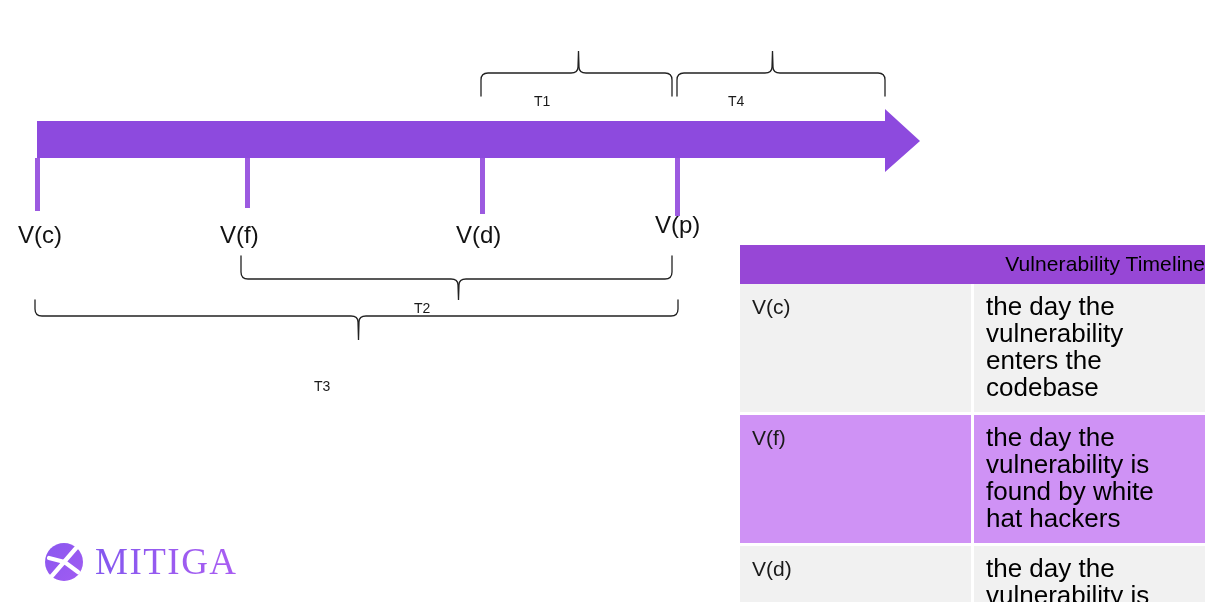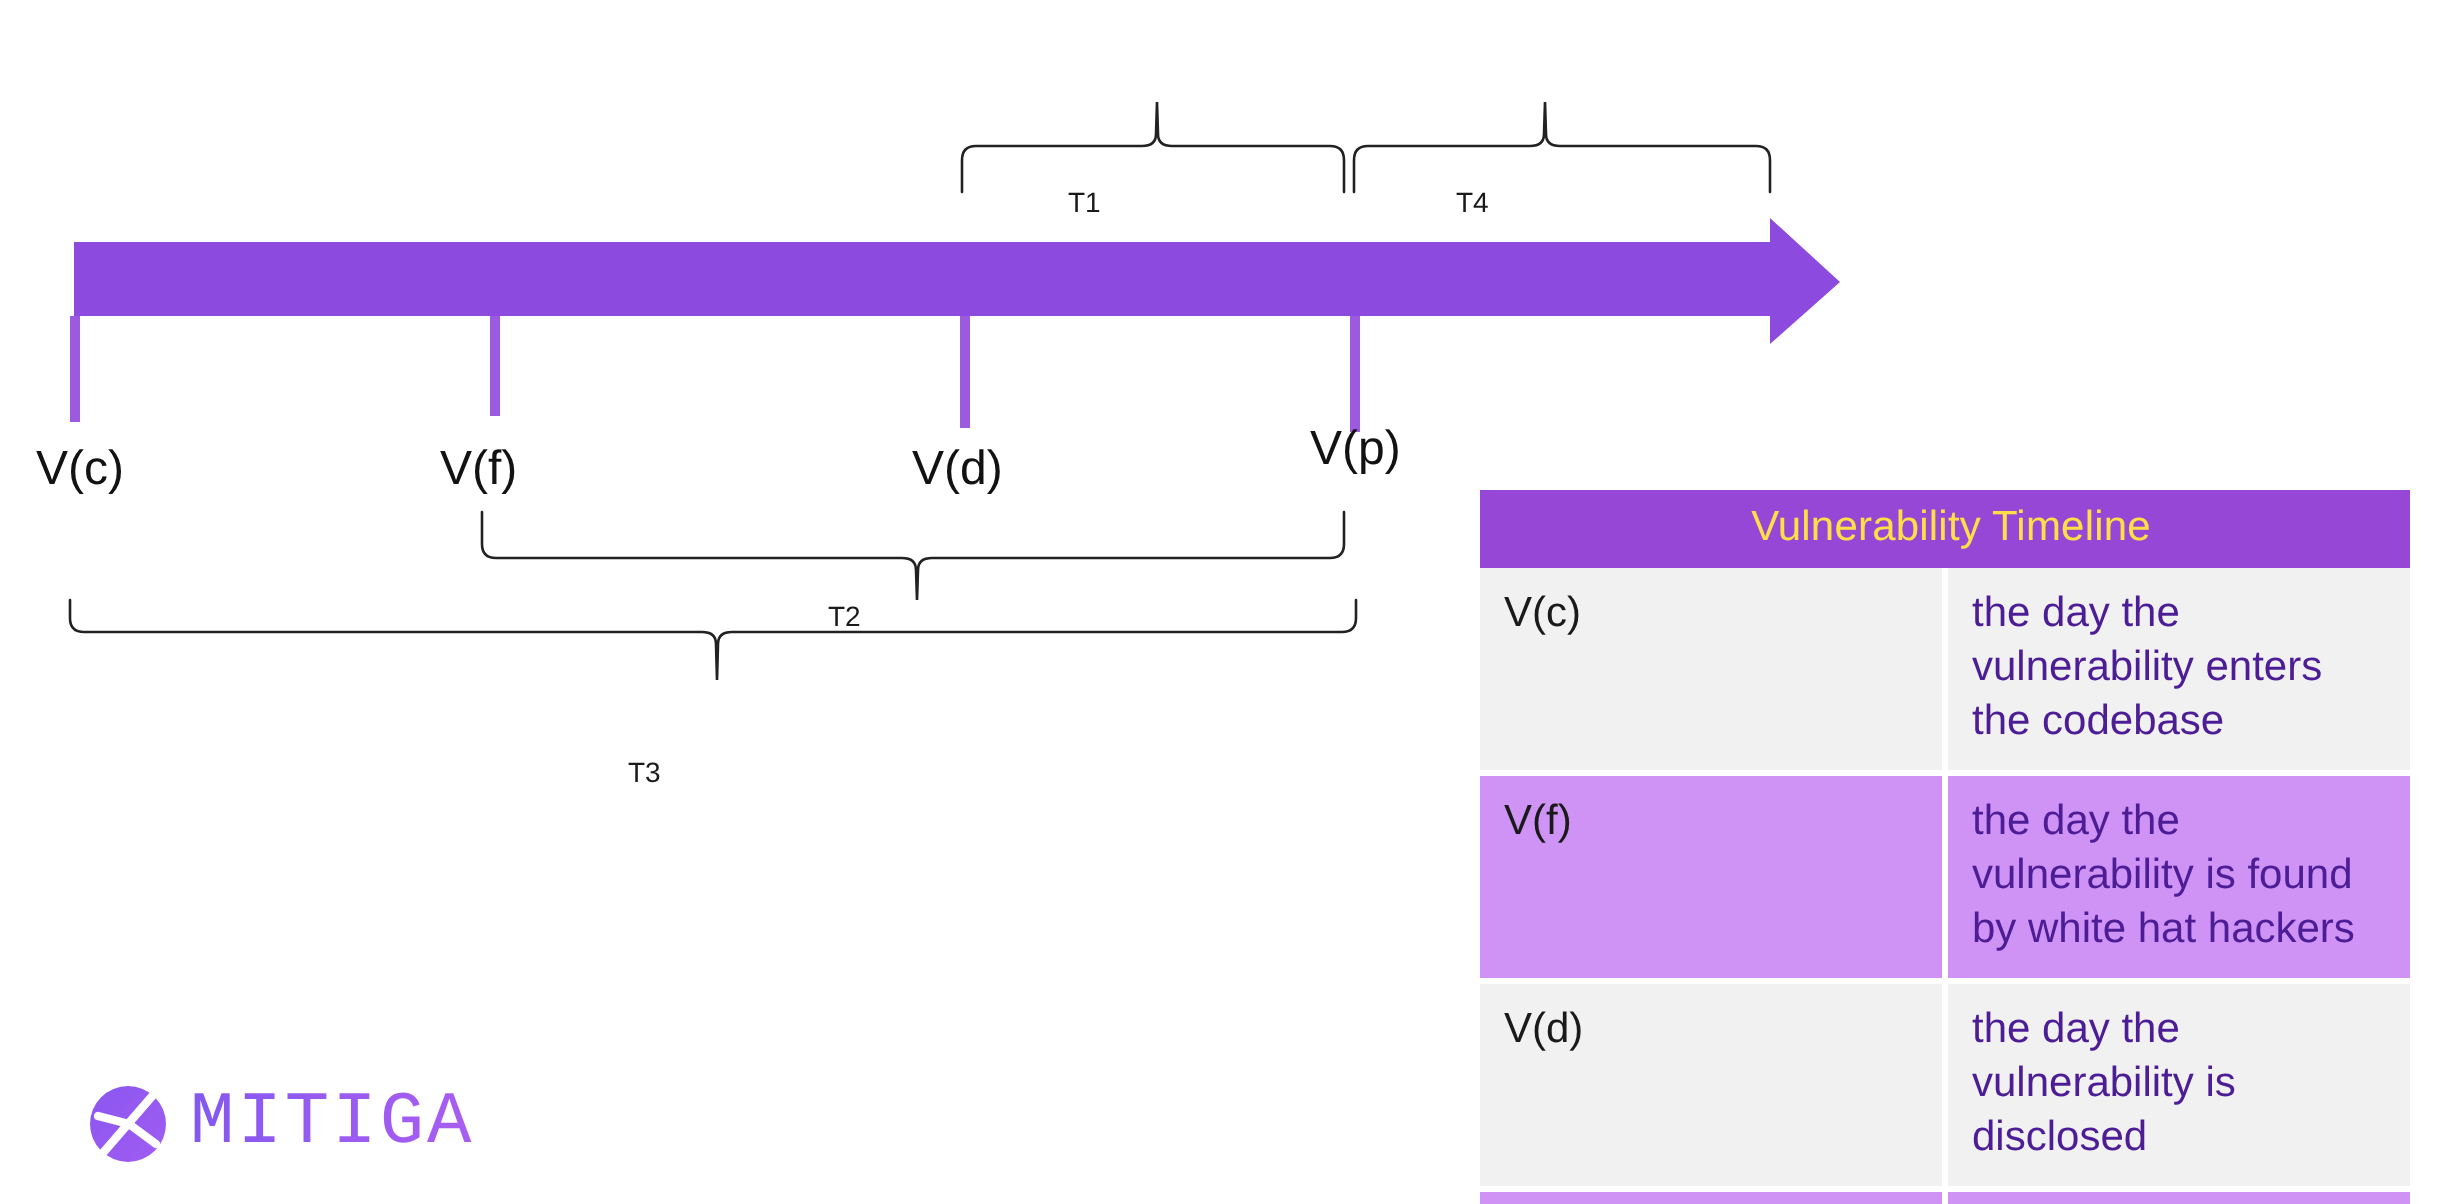--- a/index.html
+++ b/index.html
@@ -68,45 +68,45 @@
     position: absolute;
     left: 740px;
     top: 245px;
     width: 465px;
     border-collapse: collapse;
     table-layout: fixed;
     font-family: "Liberation Sans", sans-serif;
   }
   .legend .hdr-cell {
     background: #9747d6;
-    color: #fde047;
+    color: #000000;
     font-size: 21px;
     line-height: 24px;
     padding: 7px 0 8px 6px;
-    text-align: center;
+    text-align: right;
     font-weight: normal;
     letter-spacing: 0.1px;
   }
   .legend td {
     padding: 0;
     vertical-align: top;
     border: none;
   }
   .legend .key {
     width: 78px;
     font-size: 21px;
     line-height: 24px;
     color: #1a1a1a;
     padding: 11px 0 11px 12px;
     border-right: 3px solid #ffffff;
   }
   .legend .desc {
-    font-size: 21px;
+    font-size: 26px;
     line-height: 27px;
-    color: #4c1d95;
+    color: #000000;
     padding: 9px 10px 11px 12px;
   }
   .row-a .key, .row-a .desc { background: #f1f1f1; }
   .row-b .key, .row-b .desc { background: #cf92f5; }
   .legend tr.spacer td {
     height: 3px;
     background: #ffffff;
     padding: 0;
   }
 
@@ -121,21 +121,21 @@
   }
   .logo-wordmark {
     font-size: 37px;
     line-height: 40px;
     letter-spacing: 1.5px;
     color: #7c5cf0;
     background: linear-gradient(90deg, #8358ef 0%, #9b5bf0 55%, #a95df2 100%);
     -webkit-background-clip: text;
     background-clip: text;
     -webkit-text-fill-color: transparent;
-    font-family: Liberation Mono, monospace;
+    font-family: Liberation Serif, serif;
   }
 </style>
 </head>
 <body>
 
 <div id="stage">
 
   <svg class="tl-svg" viewBox="0 0 1221 602">
 
     <polygon points="37,121 885,121 885,109 920,141 885,172 885,158 37,158" fill="#8d4ade"></polygon>

